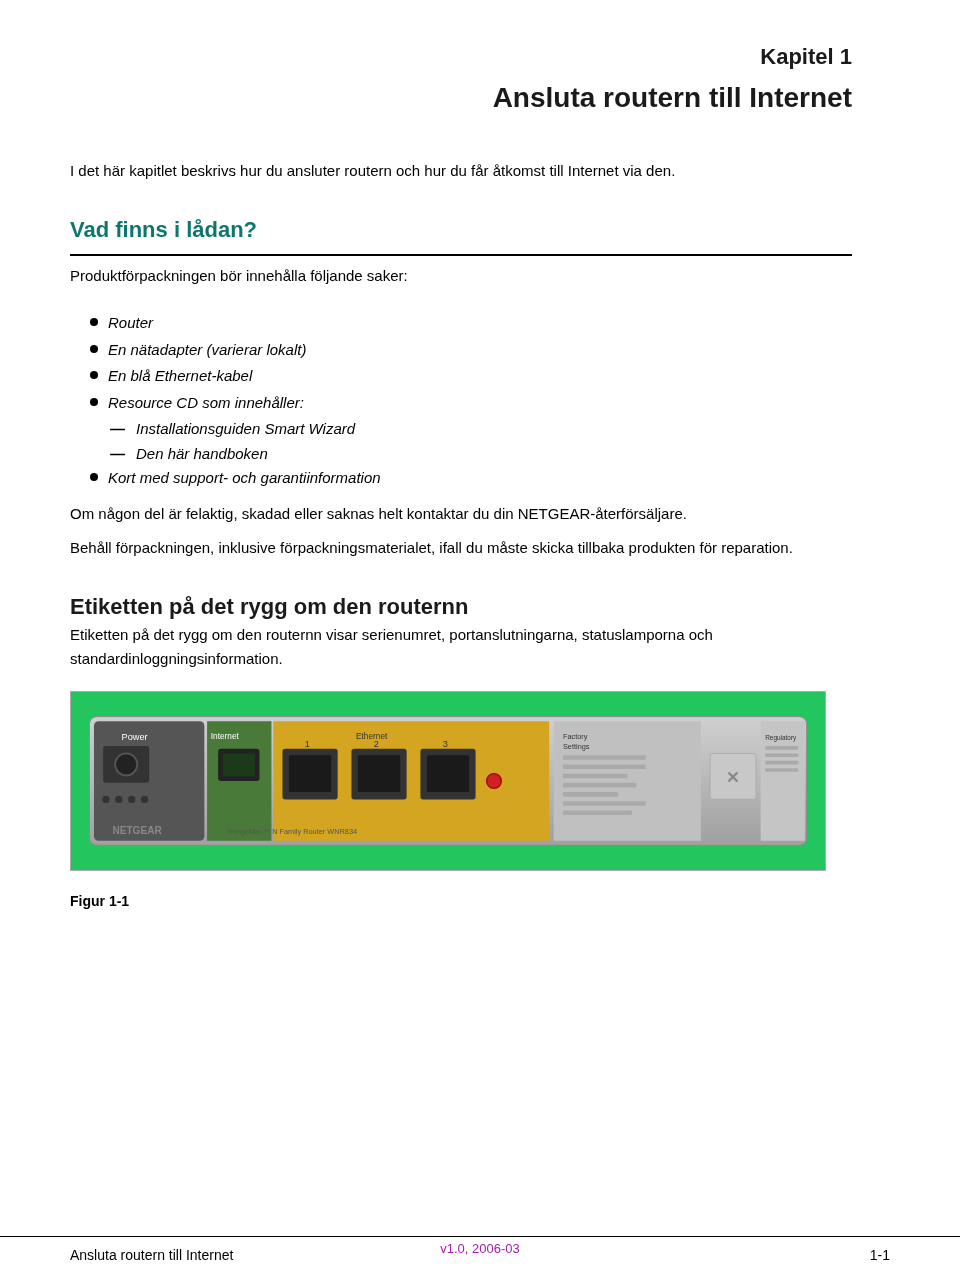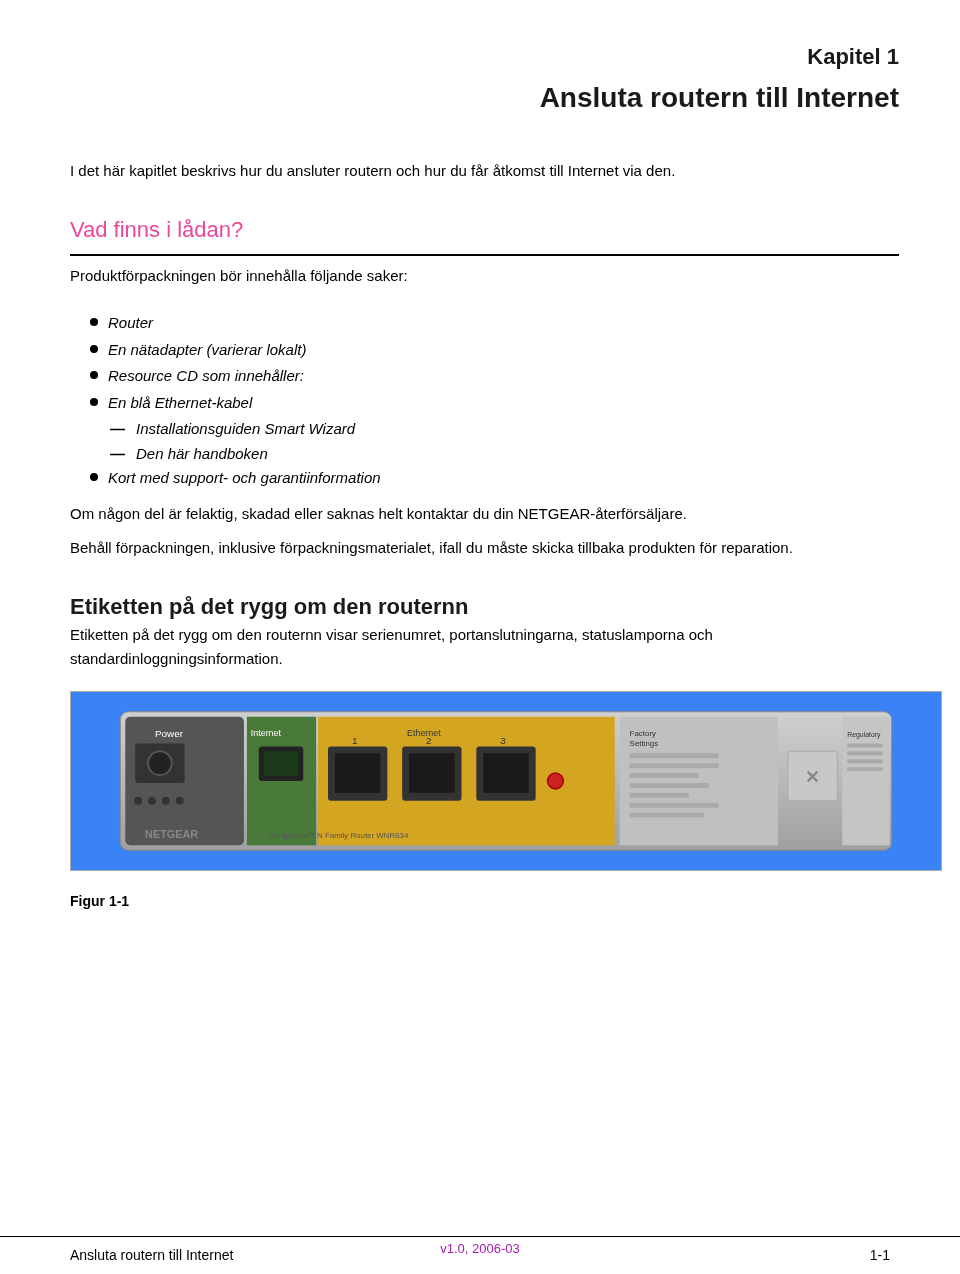--- a/index.html
+++ b/index.html
@@ -7,21 +7,21 @@
       font-family: Arial, Helvetica, sans-serif;
       background: #ffffff;
       color: #000000;
       width: 960px;
       min-height: 1274px;
       position: relative;
       font-size: 15px;
       line-height: 1.5;
     }
     .page-content {
-      padding: 40px 61px 80px 70px;
+      padding: 40px 108px 80px 70px;
     }
     .chapter-header {
       text-align: right;
       margin-bottom: 40px;
     }
     .chapter-label {
       font-size: 22px;
       font-weight: bold;
       color: #1a1a1a;
     }
@@ -31,22 +31,22 @@
       color: #1a1a1a;
       margin-top: 4px;
     }
     .intro-text {
       font-size: 15px;
       margin-bottom: 30px;
       line-height: 1.6;
     }
     .section-heading {
       font-size: 22px;
-      font-weight: normal;
-      color: #ec4899;
+      font-weight: bold;
+      color: #0f766e;
       margin-bottom: 8px;
       padding-bottom: 8px;
       border-bottom: 2px solid #000;
       margin-top: 24px;
     }
     .section-sub-text {
       font-size: 15px;
       margin-bottom: 24px;
       line-height: 1.6;
     }
@@ -100,22 +100,22 @@
       color: #1a1a1a;
       margin-top: 30px;
     }
     .section2-text {
       font-size: 15px;
       margin-bottom: 20px;
       line-height: 1.6;
     }
     .router-image-container {
       border: 1px solid #aaaaaa;
-      background: #3b82f6;
-      width: 872px;
+      background: #22c55e;
+      width: 756px;
       height: 180px;
       margin: 20px 0;
       display: flex;
       align-items: center;
       justify-content: center;
       position: relative;
       overflow: hidden;
     }
     
     .router-svg-wrapper {
@@ -172,26 +172,26 @@
       <span>Router</span>
     </div>
 
     <div class="bullet-item">
       <span class="bullet-dot"></span>
       <span>En nätadapter (varierar lokalt)</span>
     </div>
 
     <div class="bullet-item">
       <span class="bullet-dot"></span>
+      <span>En blå Ethernet-kabel</span>
+    </div>
+
+    <div class="bullet-item">
+      <span class="bullet-dot"></span>
       <span>Resource CD som innehåller:</span>
-    </div>
-
-    <div class="bullet-item">
-      <span class="bullet-dot"></span>
-      <span>En blå Ethernet-kabel</span>
     </div>
 
     <div class="sub-bullet-list">
       <div class="sub-bullet-item">
         <span class="dash">—</span>
         <span>Installationsguiden Smart Wizard</span>
       </div>
       <div class="sub-bullet-item">
         <span class="dash">—</span>
         <span>Den här handboken</span>

